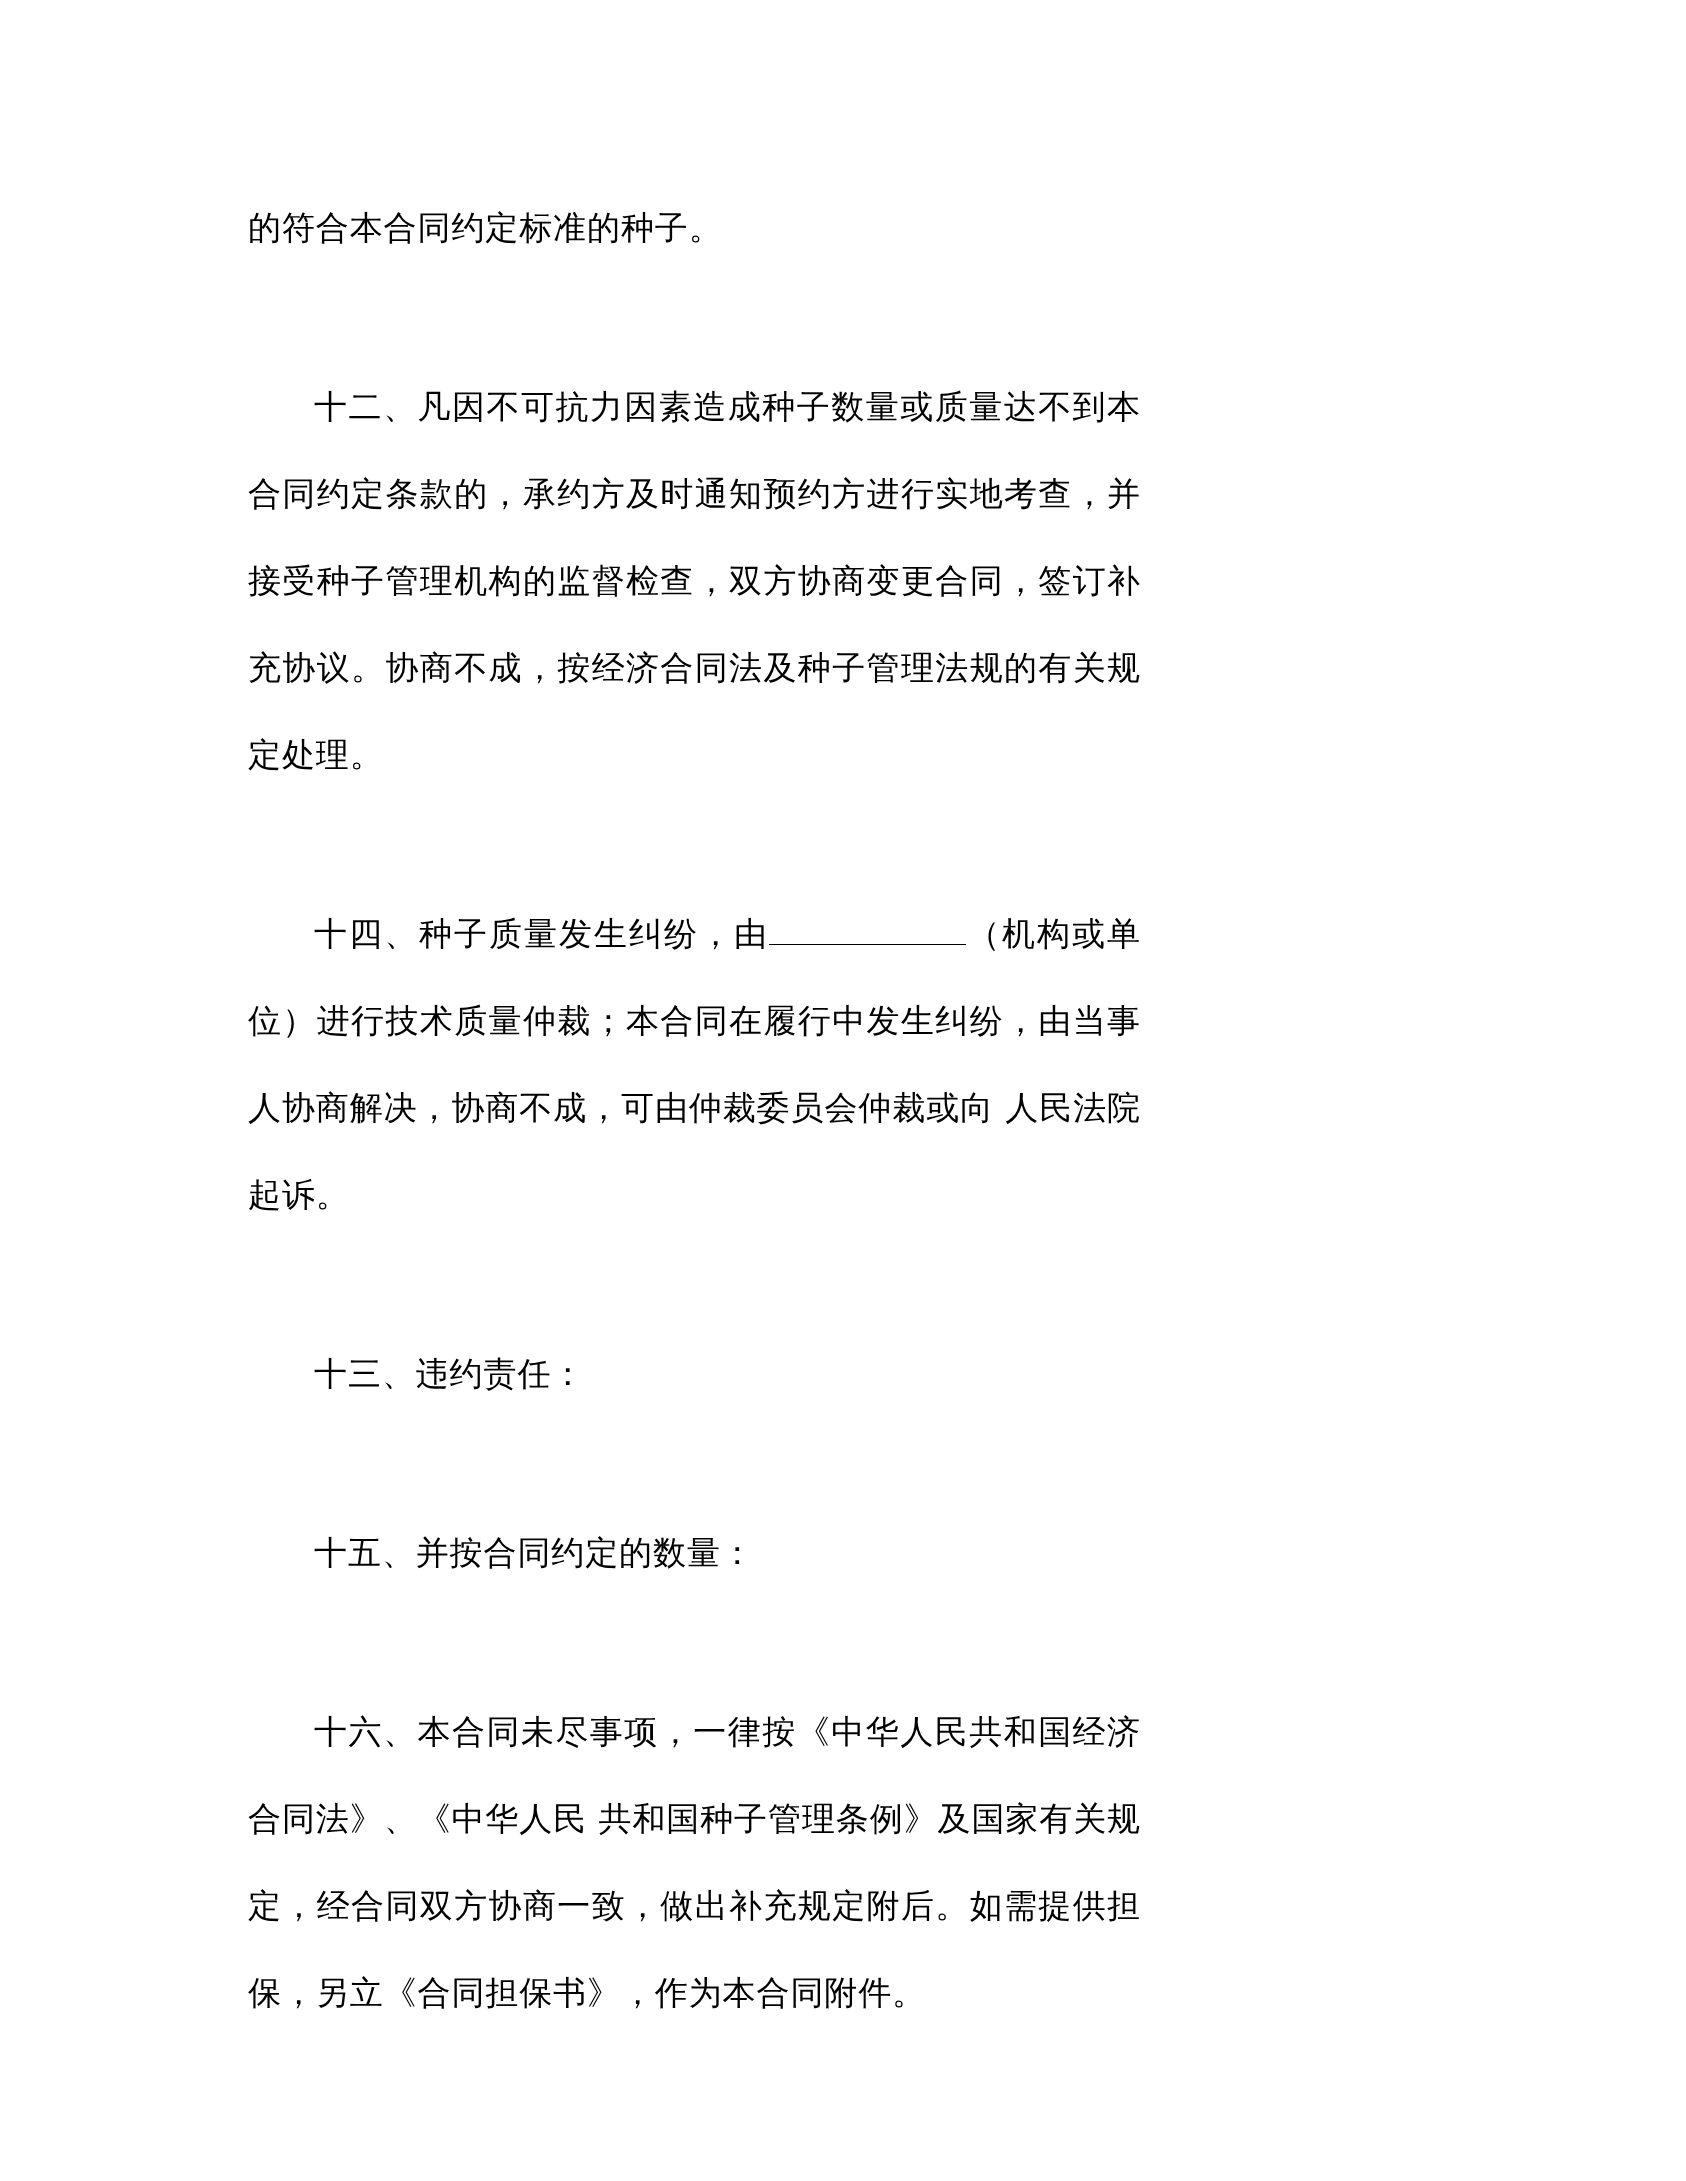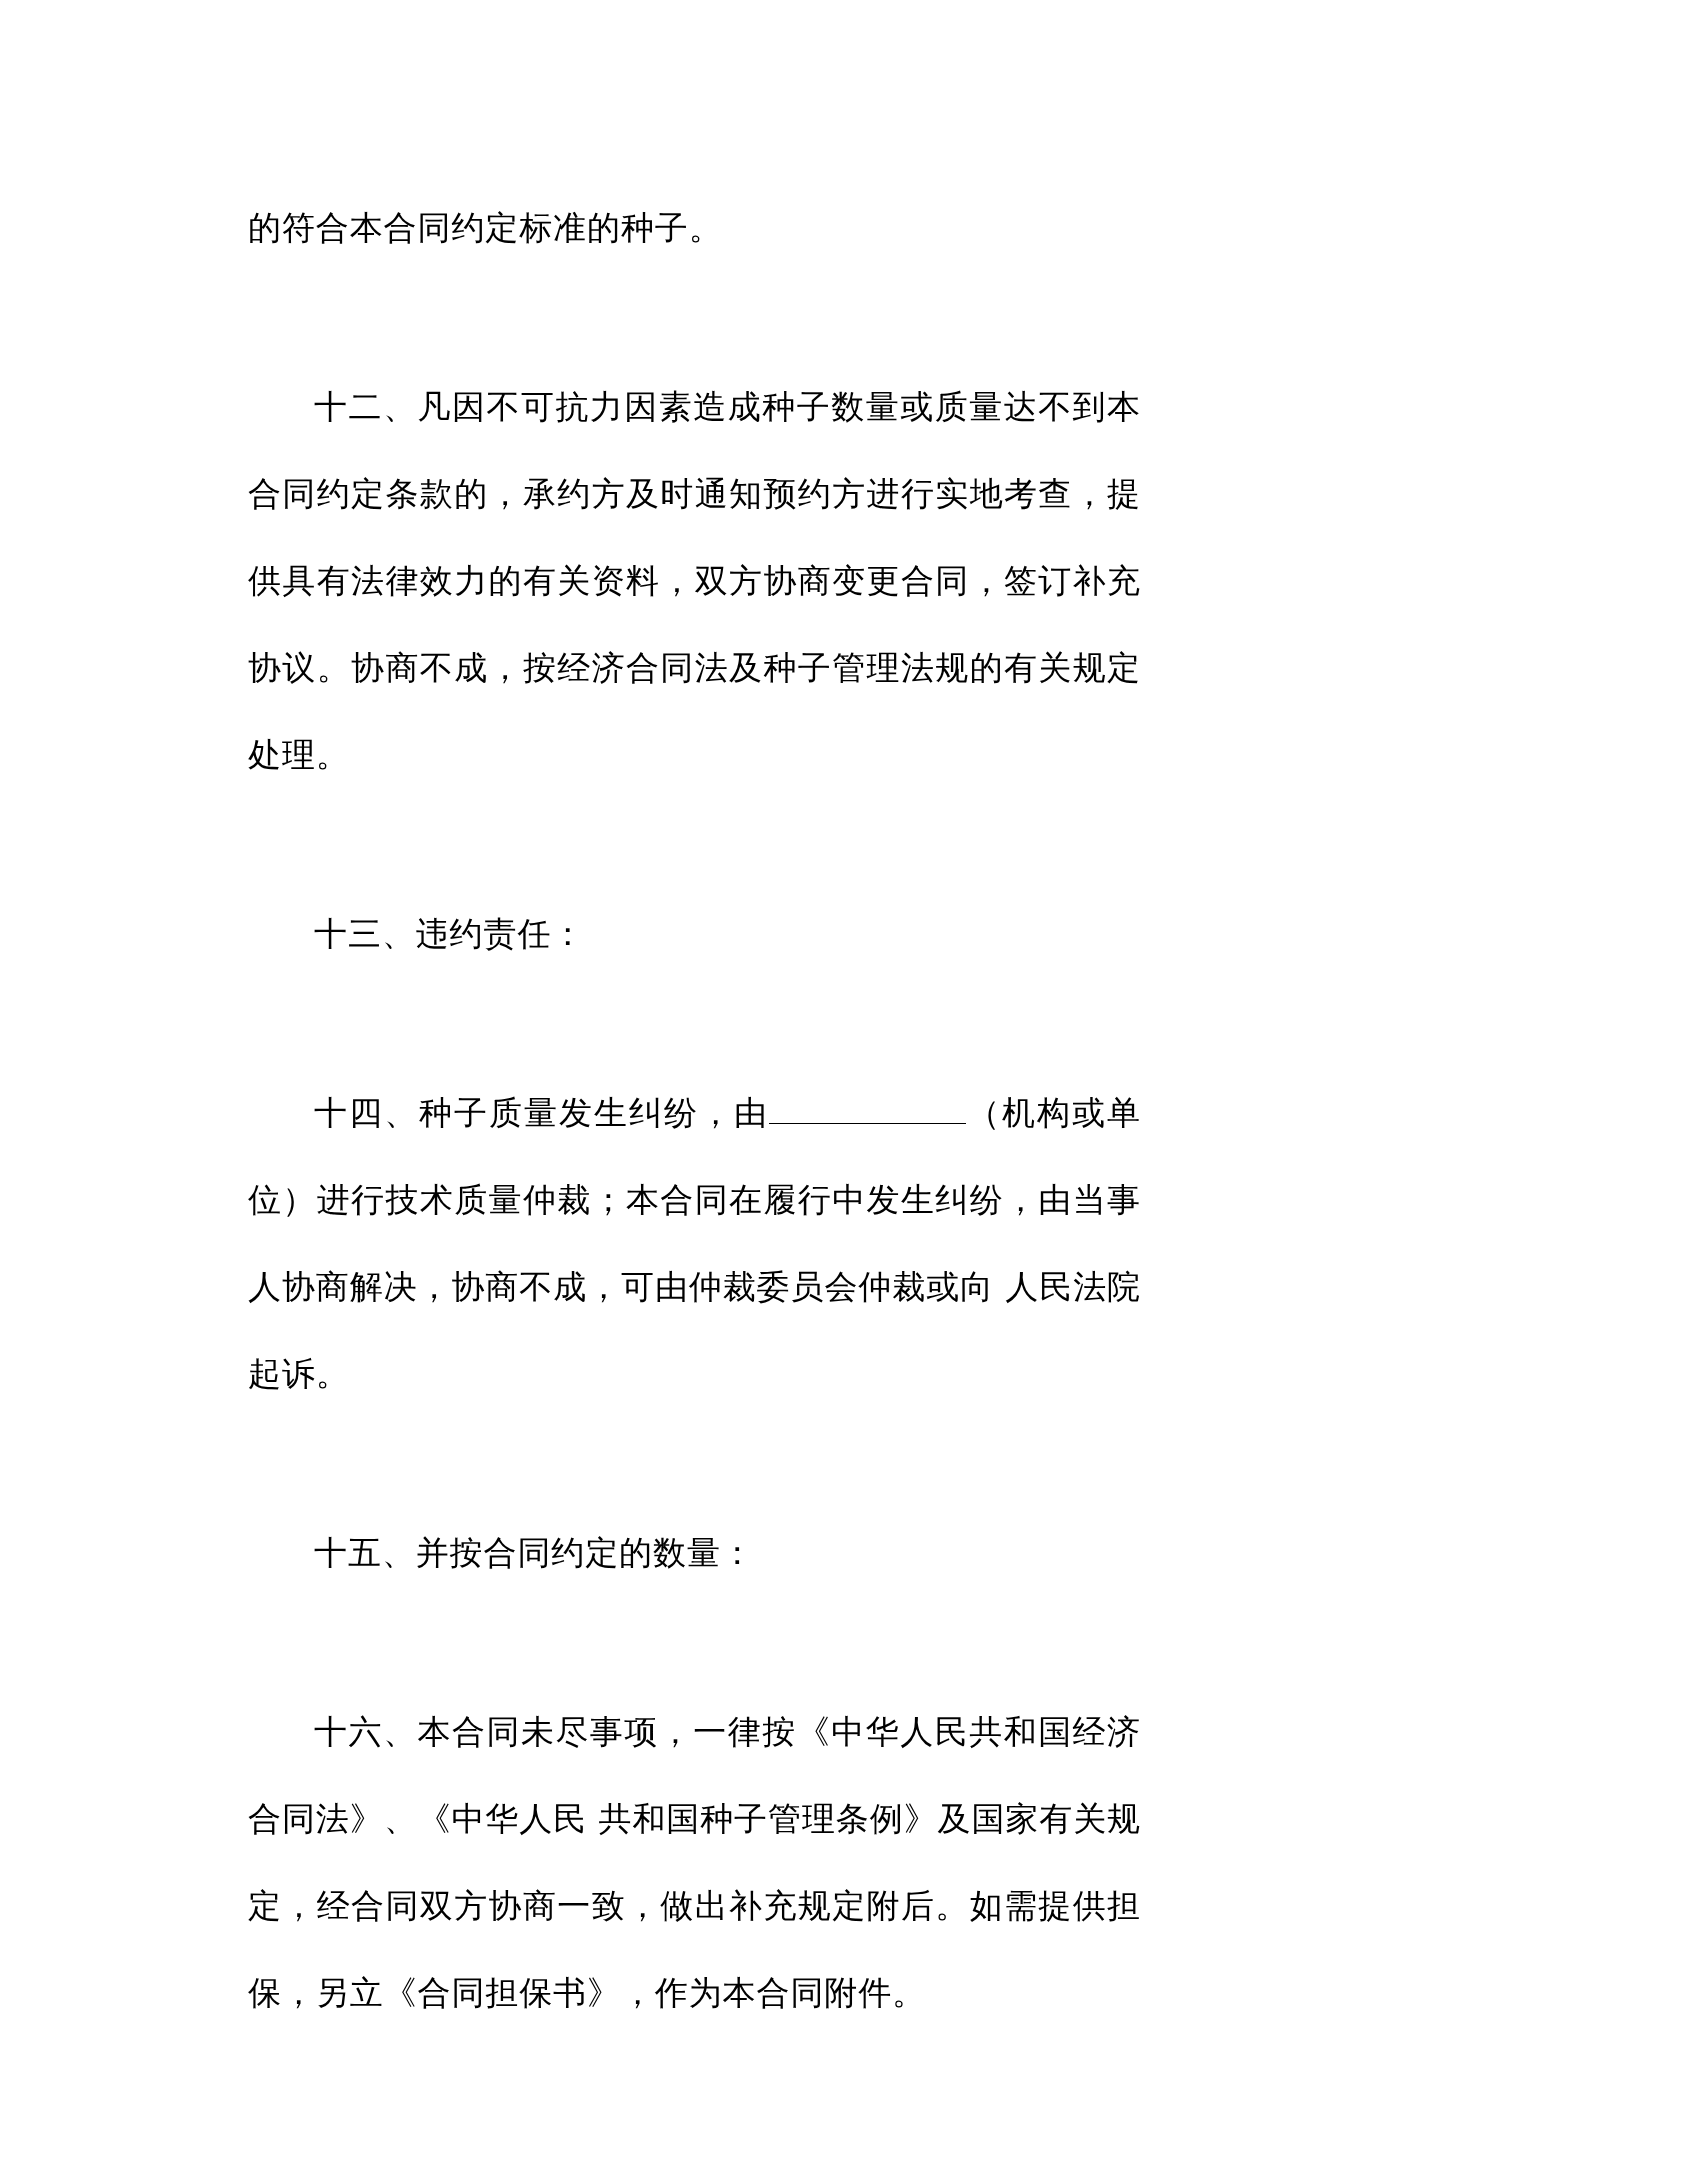--- a/index.html
+++ b/index.html
@@ -35,20 +35,20 @@
     vertical-align: baseline;
     text-indent: 0;
   }
 </style>
 </head>
 <body>
 
 <div class="page">
   <div id="contract-body">
       <p class="para"><span>的符合本合同约定标准的种子。</span></p>
-      <p class="para indent"><span>十二、凡因不可抗力因素造成种子数量或质量达不到本合同约定条款的，承约方及时通知预约方进行实地考查，提供具有法律效力的有关资料，双方协商变更合同，签订补充协议。协商不成，按经济合同法及种子管理法规的有关规定处理。</span></p>
+      <p class="para indent"><span>十二、凡因不可抗力因素造成种子数量或质量达不到本合同约定条款的，承约方及时通知预约方进行实地考查，并接受种子管理机构的监督检查，双方协商变更合同，签订补充协议。协商不成，按经济合同法及种子管理法规的有关规定处理。</span></p>
+      <p class="para indent"><span>十四、种子质量发生纠纷，由</span><span class="blank-line"></span><span>（机构或单位）进行技术质量仲裁；本合同在履行中发生纠纷，由当事人协商解决，协商不成，可由仲裁委员会仲裁或向 人民法院起诉。</span></p>
       <p class="para indent"><span>十三、违约责任：</span></p>
-      <p class="para indent"><span>十四、种子质量发生纠纷，由</span><span class="blank-line"></span><span>（机构或单位）进行技术质量仲裁；本合同在履行中发生纠纷，由当事人协商解决，协商不成，可由仲裁委员会仲裁或向 人民法院起诉。</span></p>
       <p class="para indent"><span>十五、并按合同约定的数量：</span></p>
       <p class="para indent"><span>十六、本合同未尽事项，一律按《中华人民共和国经济合同法》、《中华人民 共和国种子管理条例》及国家有关规定，经合同双方协商一致，做出补充规定附后。如需提供担保，另立《合同担保书》，作为本合同附件。</span></p>
     </div>
 </div>
 
 
 </body></html>

